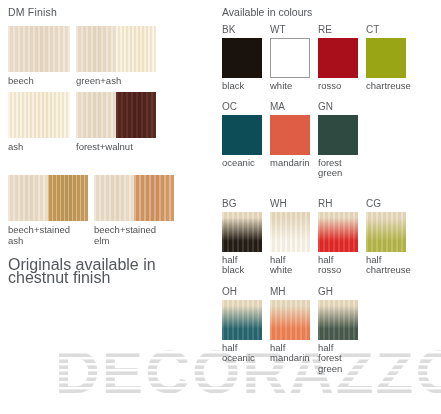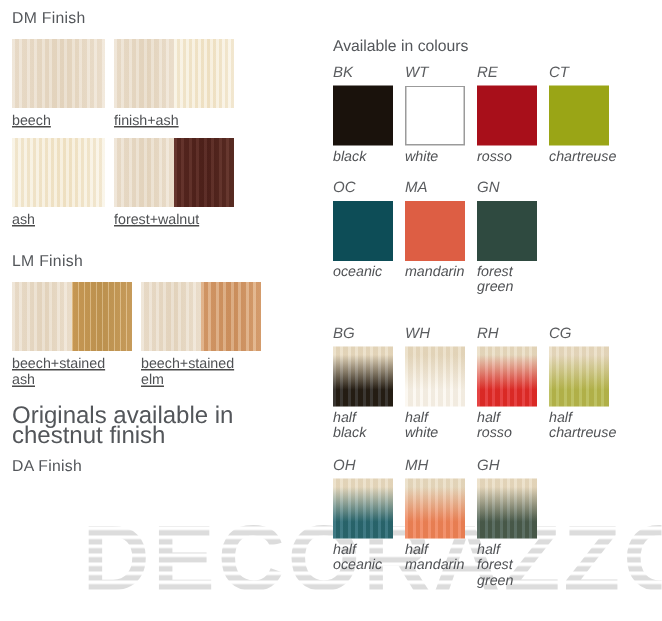--- a/index.html
+++ b/index.html
@@ -27,21 +27,21 @@
 
   .section-title{
     font-size:10.5px;color:#53565a;letter-spacing:.2px;
     margin:0;padding:0;line-height:13px;
   }
   .note{
     font-size:16px;color:#53565a;line-height:13px;
   }
 
   
-  .wrow{display:flex;align-items:flex-start;text-decoration:underline;}
+  .wrow{display:flex;align-items:flex-start;}
   .wcell{margin-right:6px;}
   .wsw{
     width:62px;height:46px;display:block;
     box-shadow:inset 0 0 0 0 rgba(0,0,0,0);
   }
   .wlabel{
     font-size:9.5px;color:#4f5154;line-height:11px;
     margin-top:3px;display:block;white-space:pre-line;
   }
   .wlabel.r{text-align:left;}
@@ -69,23 +69,23 @@
      repeating-linear-gradient(90deg,rgba(255,255,255,.05) 0 2px,rgba(0,0,0,.13) 2px 6px),
      linear-gradient(160deg,#60492c,#554026 55%,#5c472b);}
 
   
   .split{display:flex;width:80px;height:46px;}
   .split > span{display:block;height:100%;}
   .split .a{width:50%;}
   .split .b{width:50%;}
 
   
-  .grid-title{font-size:10.5px;color:#53565a;line-height:14px;margin-top:19px;}
+  .grid-title{font-size:10.5px;color:#53565a;line-height:14px;}
   .cgrid{display:flex;}
-  .ccell{width:48px;font-style:italic;}
+  .ccell{width:48px;}
   .ccode{font-size:10px;color:#5a5c5f;line-height:13px;display:block;margin-bottom:2px;}
   .csw{width:40px;height:40px;display:block;}
   .csw.outline{box-shadow:inset 0 0 0 1px #9b9b9b;}
   .cname{
     font-size:9.5px;color:#4f5154;line-height:10.5px;display:block;
     margin-top:3px;white-space:pre-line;
   }
   .half .csw{height:40px;}
 </style>
 </head>
@@ -117,40 +117,39 @@
     <div class="wrow" id="dm-r0">
         <div class="wcell">
           <span class="wsw t-beech"></span>
           <span class="wlabel">beech</span>
         </div>
         <div class="wcell">
           <div class="split">
             <span class="a t-beech"></span>
             <span class="b t-ash"></span>
           </div>
-          <span class="wlabel">finish+ash</span>
+          <span class="wlabel">green+ash</span>
         </div>
       </div>
     <div style="height:6px"></div>
     <div class="wrow" id="dm-r1">
         <div class="wcell">
           <span class="wsw t-ash"></span>
           <span class="wlabel">ash</span>
         </div>
         <div class="wcell">
           <div class="split">
             <span class="a t-beech"></span>
             <span class="b t-walnut"></span>
           </div>
           <span class="wlabel">forest+walnut</span>
         </div>
       </div>
 
     <div style="height:16px"></div>
-    <div class="section-title">LM Finish</div>
     <div style="height:7px"></div>
     <div class="wrow" id="lm-r0">
         <div class="wcell">
           <div class="split">
             <span class="a t-beech"></span>
             <span class="b t-stash"></span>
           </div>
           <span class="wlabel r">beech+stained
 ash</span>
         </div>
@@ -161,21 +160,20 @@
           </div>
           <span class="wlabel r">beech+stained
 elm</span>
         </div>
       </div>
 
     <div style="height:12px"></div>
     <div class="note">Originals available in chestnut finish</div>
 
     <div style="height:8px"></div>
-    <div class="section-title">DA Finish</div>
     <div style="height:6px"></div>
   </div>
 
   <div class="col-right">
 
     <div style="height:5px"></div>
     <div class="grid-title">Available in colours</div>
 
     <div style="height:4px"></div>
     <div class="cgrid" id="c-r0">

